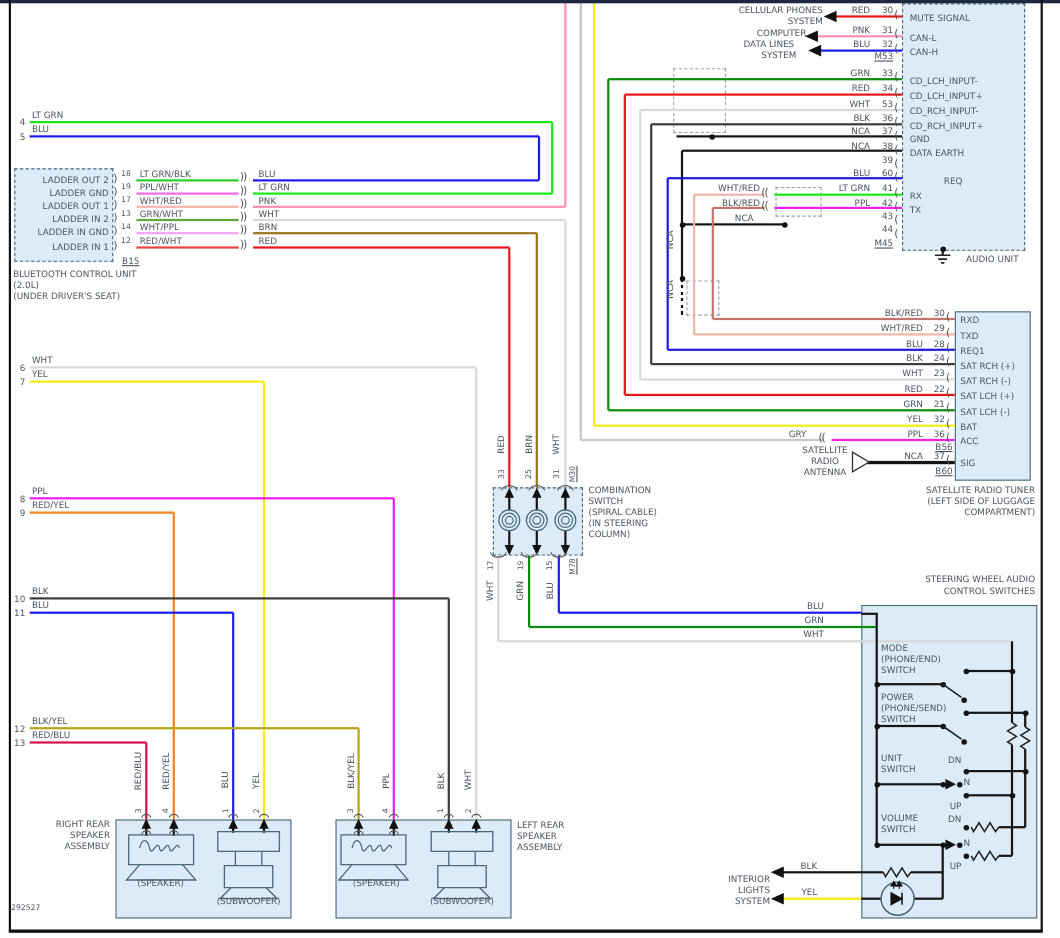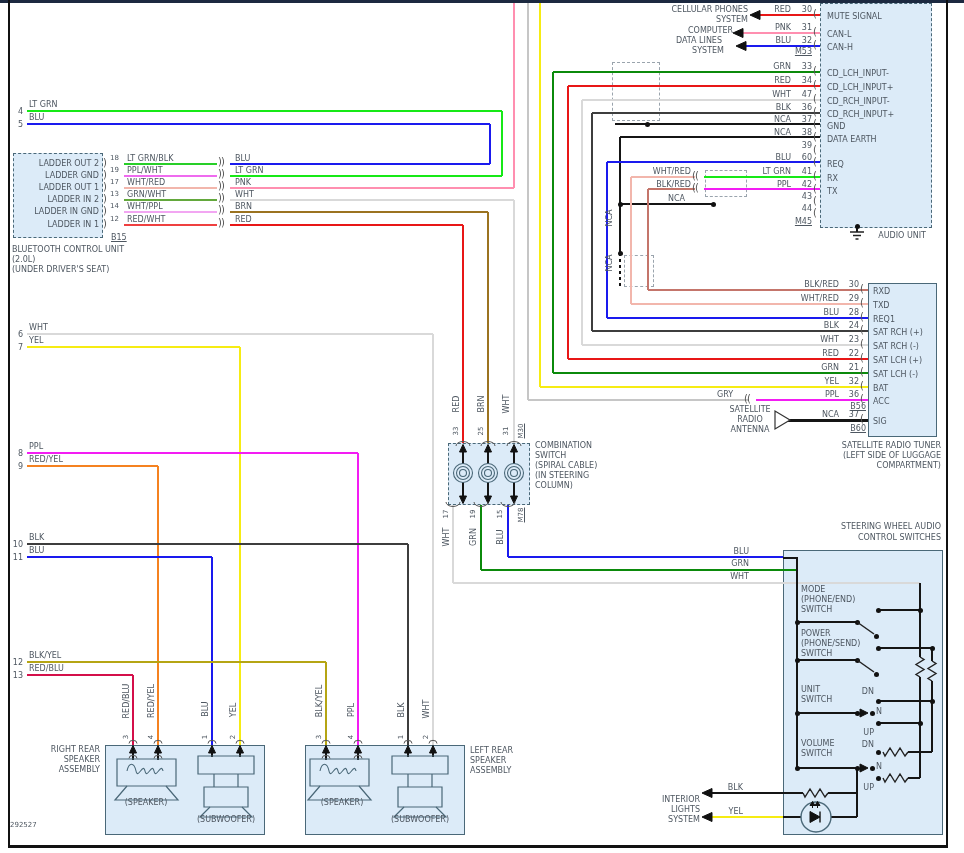--- a/index.html
+++ b/index.html
@@ -363,36 +363,36 @@
     <div class="lb" style="left: 827px; top: 30px;">CAN-L</div>
     <div class="lb" style="right: 152px; top: 36px; text-align: right;">32</div>
     <div class="lb" style="right: 173px; top: 36px; text-align: right;">BLU</div>
     <div class="lb" style="left: 827px; top: 43px;">CAN-H</div>
     <div class="lb" style="right: 152px; top: 62px; text-align: right;">33</div>
     <div class="lb" style="right: 173px; top: 62px; text-align: right;">GRN</div>
     <div class="lb" style="left: 827px; top: 69px;">CD_LCH_INPUT-</div>
     <div class="lb" style="right: 152px; top: 76px; text-align: right;">34</div>
     <div class="lb" style="right: 173px; top: 76px; text-align: right;">RED</div>
     <div class="lb" style="left: 827px; top: 83px;">CD_LCH_INPUT+</div>
-    <div class="lb" style="right: 152px; top: 90px; text-align: right;">47</div>
+    <div class="lb" style="right: 152px; top: 90px; text-align: right;">53</div>
     <div class="lb" style="right: 173px; top: 90px; text-align: right;">WHT</div>
     <div class="lb" style="left: 827px; top: 97px;">CD_RCH_INPUT-</div>
     <div class="lb" style="right: 152px; top: 103px; text-align: right;">36</div>
     <div class="lb" style="right: 173px; top: 103px; text-align: right;">BLK</div>
     <div class="lb" style="left: 827px; top: 110px;">CD_RCH_INPUT+</div>
     <div class="lb" style="right: 152px; top: 115px; text-align: right;">37</div>
     <div class="lb" style="right: 173px; top: 115px; text-align: right;">NCA</div>
     <div class="lb" style="left: 827px; top: 122px;">GND</div>
     <div class="lb" style="right: 152px; top: 128px; text-align: right;">38</div>
     <div class="lb" style="right: 173px; top: 128px; text-align: right;">NCA</div>
     <div class="lb" style="left: 827px; top: 135px;">DATA EARTH</div>
     <div class="lb" style="right: 152px; top: 141px; text-align: right;">39</div>
     <div class="lb" style="right: 152px; top: 153px; text-align: right;">60</div>
     <div class="lb" style="right: 173px; top: 153px; text-align: right;">BLU</div>
-    <div class="lb" style="left: 827px; top: 160px;">REQ</div>
+    <div class="lb" style="left: 858px; top: 160px;">REQ</div>
     <div class="lb" style="right: 152px; top: 167px; text-align: right;">41</div>
     <div class="lb" style="right: 173px; top: 167px; text-align: right;">LT GRN</div>
     <div class="lb" style="left: 827px; top: 174px;">RX</div>
     <div class="lb" style="right: 152px; top: 180px; text-align: right;">42</div>
     <div class="lb" style="right: 173px; top: 180px; text-align: right;">PPL</div>
     <div class="lb" style="left: 827px; top: 187px;">TX</div>
     <div class="lb" style="right: 152px; top: 192px; text-align: right;">43</div>
     <div class="lb" style="right: 152px; top: 204px; text-align: right;">44</div>
     <div class="lb" style="right: 105px; top: 280px; text-align: right;">30</div>
     <div class="lb" style="right: 125px; top: 280px; text-align: right;">BLK/RED</div>

